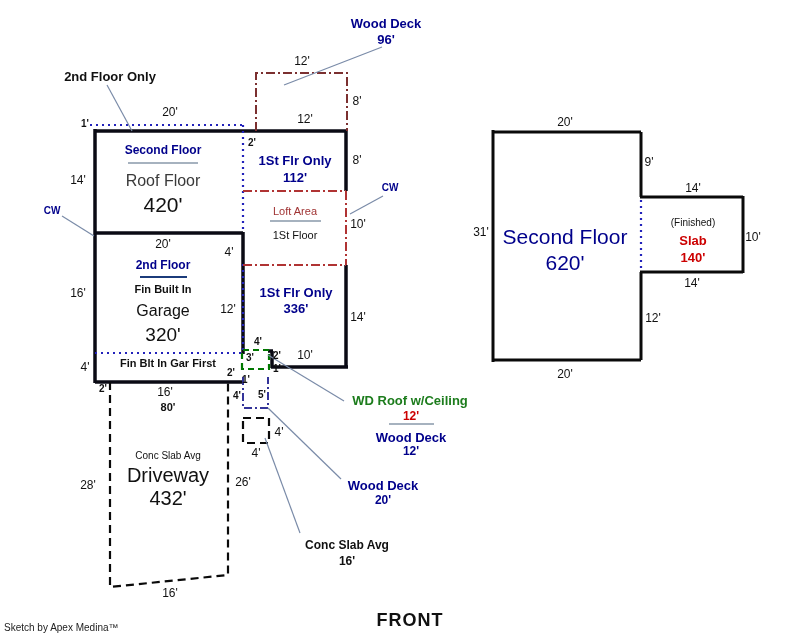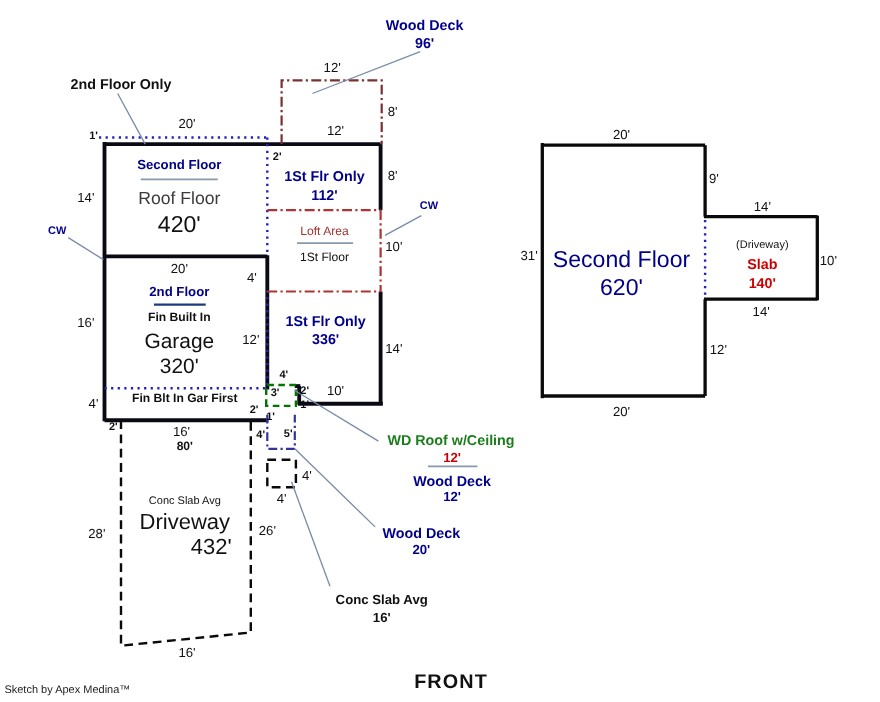--- a/index.html
+++ b/index.html
@@ -104,21 +104,21 @@
       <span class="lbl" style="left: 163px; top: 181px; font-size: 16px; color: rgb(58, 58, 58);">Roof Floor</span>
       <span class="lbl" style="left: 163px; top: 204px; font-size: 21px; color: rgb(17, 17, 17);">420'</span>
       <span class="lbl" style="left: 295px; top: 160px; font-size: 13px; color: rgb(0, 0, 139); font-weight: bold;">1St Flr Only</span>
       <span class="lbl" style="left: 295px; top: 177px; font-size: 13px; color: rgb(0, 0, 139); font-weight: bold;">112'</span>
       <span class="lbl" style="left: 295px; top: 211px; font-size: 11px; color: rgb(160, 51, 51);">Loft Area</span>
       <span class="lbl" style="left: 295px; top: 235px; font-size: 11px; color: rgb(17, 17, 17);">1St Floor</span>
       <span class="lbl" style="left: 163px; top: 244px; font-size: 12px; color: rgb(17, 17, 17);">20'</span>
       <span class="lbl" style="left: 229px; top: 252px; font-size: 12px; color: rgb(17, 17, 17);">4'</span>
       <span class="lbl" style="left: 163px; top: 265px; font-size: 12px; color: rgb(0, 0, 139); font-weight: bold;">2nd Floor</span>
       <span class="lbl" style="left: 163px; top: 289px; font-size: 11px; color: rgb(17, 17, 17); font-weight: bold;">Fin Built In</span>
-      <span class="lbl" style="left: 163px; top: 311px; font-size: 19px; color: rgb(17, 17, 17);">Garage</span>
+      <span class="lbl" style="left: 163px; top: 311px; font-size: 16px; color: rgb(17, 17, 17);">Garage</span>
       <span class="lbl" style="left: 163px; top: 334px; font-size: 19px; color: rgb(17, 17, 17);">320'</span>
       <span class="lbl" style="left: 78px; top: 293px; font-size: 12px; color: rgb(17, 17, 17);">16'</span>
       <span class="lbl" style="left: 228px; top: 309px; font-size: 12px; color: rgb(17, 17, 17);">12'</span>
       <span class="lbl" style="left: 296px; top: 292px; font-size: 13px; color: rgb(0, 0, 139); font-weight: bold;">1St Flr Only</span>
       <span class="lbl" style="left: 296px; top: 308px; font-size: 13px; color: rgb(0, 0, 139); font-weight: bold;">336'</span>
       <span class="lbl" style="left: 358px; top: 317px; font-size: 12px; color: rgb(17, 17, 17);">14'</span>
       <span class="lbl" style="left: 168px; top: 363px; font-size: 11px; color: rgb(17, 17, 17); font-weight: bold;">Fin Blt In Gar First</span>
       <span class="lbl" style="left: 168px; top: 375px; font-size: 11px; color: rgb(17, 17, 17); font-weight: bold; margin-top: 32px;">80'</span>
       <span class="lbl" style="left: 85px; top: 367px; font-size: 12px; color: rgb(17, 17, 17);">4'</span>
       <span class="lbl" style="left: 305px; top: 355px; font-size: 12px; color: rgb(17, 17, 17);">10'</span>
@@ -127,21 +127,21 @@
       <span class="lbl" style="left: 277px; top: 356px; font-size: 10px; color: rgb(17, 17, 17); font-weight: bold;">2'</span>
       <span class="lbl" style="left: 277px; top: 369px; font-size: 10px; color: rgb(17, 17, 17); font-weight: bold;">1'</span>
       <span class="lbl" style="left: 246px; top: 380px; font-size: 10px; color: rgb(17, 17, 17); font-weight: bold;">1'</span>
       <span class="lbl" style="left: 231px; top: 373px; font-size: 10px; color: rgb(17, 17, 17); font-weight: bold;">2'</span>
       <span class="lbl" style="left: 103px; top: 389px; font-size: 10px; color: rgb(17, 17, 17); font-weight: bold;">2'</span>
       <span class="lbl" style="left: 165px; top: 392px; font-size: 12px; color: rgb(17, 17, 17);">16'</span>
       <span class="lbl" style="left: 237px; top: 396px; font-size: 10px; color: rgb(17, 17, 17); font-weight: bold;">4'</span>
       <span class="lbl" style="left: 262px; top: 395px; font-size: 10px; color: rgb(17, 17, 17); font-weight: bold;">5'</span>
       <span class="lbl" style="left: 168px; top: 456px; font-size: 10px; color: rgb(17, 17, 17);">Conc Slab Avg</span>
       <span class="lbl" style="left: 168px; top: 475px; font-size: 20px; color: rgb(17, 17, 17);">Driveway</span>
-      <span class="lbl" style="left: 168px; top: 498px; font-size: 20px; color: rgb(17, 17, 17); margin-left: 24px;">432'</span>
+      <span class="lbl" style="left: 168px; top: 498px; font-size: 20px; color: rgb(17, 17, 17);">432'</span>
       <span class="lbl" style="left: 88px; top: 485px; font-size: 12px; color: rgb(17, 17, 17);">28'</span>
       <span class="lbl" style="left: 243px; top: 482px; font-size: 12px; color: rgb(17, 17, 17);">26'</span>
       <span class="lbl" style="left: 170px; top: 593px; font-size: 12px; color: rgb(17, 17, 17);">16'</span>
       <span class="lbl" style="left: 279px; top: 432px; font-size: 12px; color: rgb(17, 17, 17);">4'</span>
       <span class="lbl" style="left: 256px; top: 453px; font-size: 12px; color: rgb(17, 17, 17);">4'</span>
       <span class="lbl" style="left: 410px; top: 400px; font-size: 13px; color: rgb(28, 124, 28); font-weight: bold;">WD Roof w/Ceiling</span>
       <span class="lbl" style="left: 411px; top: 416px; font-size: 12px; color: rgb(204, 0, 0); font-weight: bold;">12'</span>
       <span class="lbl" style="left: 411px; top: 437px; font-size: 13px; color: rgb(0, 0, 139); font-weight: bold;">Wood Deck</span>
       <span class="lbl" style="left: 411px; top: 451px; font-size: 12px; color: rgb(0, 0, 139); font-weight: bold;">12'</span>
       <span class="lbl" style="left: 383px; top: 485px; font-size: 13px; color: rgb(0, 0, 139); font-weight: bold;">Wood Deck</span>
@@ -151,20 +151,20 @@
       <span class="lbl" style="left: 565px; top: 122px; font-size: 12px; color: rgb(17, 17, 17);">20'</span>
       <span class="lbl" style="left: 649px; top: 162px; font-size: 12px; color: rgb(17, 17, 17);">9'</span>
       <span class="lbl" style="left: 481px; top: 232px; font-size: 12px; color: rgb(17, 17, 17);">31'</span>
       <span class="lbl" style="left: 693px; top: 188px; font-size: 12px; color: rgb(17, 17, 17);">14'</span>
       <span class="lbl" style="left: 753px; top: 237px; font-size: 12px; color: rgb(17, 17, 17);">10'</span>
       <span class="lbl" style="left: 692px; top: 283px; font-size: 12px; color: rgb(17, 17, 17);">14'</span>
       <span class="lbl" style="left: 653px; top: 318px; font-size: 12px; color: rgb(17, 17, 17);">12'</span>
       <span class="lbl" style="left: 565px; top: 374px; font-size: 12px; color: rgb(17, 17, 17);">20'</span>
       <span class="lbl" style="left: 565px; top: 236px; font-size: 21px; color: rgb(0, 0, 139);">Second Floor</span>
       <span class="lbl" style="left: 565px; top: 262px; font-size: 21px; color: rgb(0, 0, 139);">620'</span>
-      <span class="lbl" style="left: 693px; top: 223px; font-size: 10px; color: rgb(17, 17, 17);">(Driveway)</span>
+      <span class="lbl" style="left: 693px; top: 223px; font-size: 10px; color: rgb(17, 17, 17);">(Finished)</span>
       <span class="lbl" style="left: 693px; top: 240px; font-size: 13px; color: rgb(204, 0, 0); font-weight: bold;">Slab</span>
       <span class="lbl" style="left: 693px; top: 257px; font-size: 13px; color: rgb(204, 0, 0); font-weight: bold;">140'</span>
     </div>
 
   <div class="footer-front">FRONT</div>
   <div class="watermark">Sketch by Apex Medina™</div>
 </div>
 
 </body></html>

